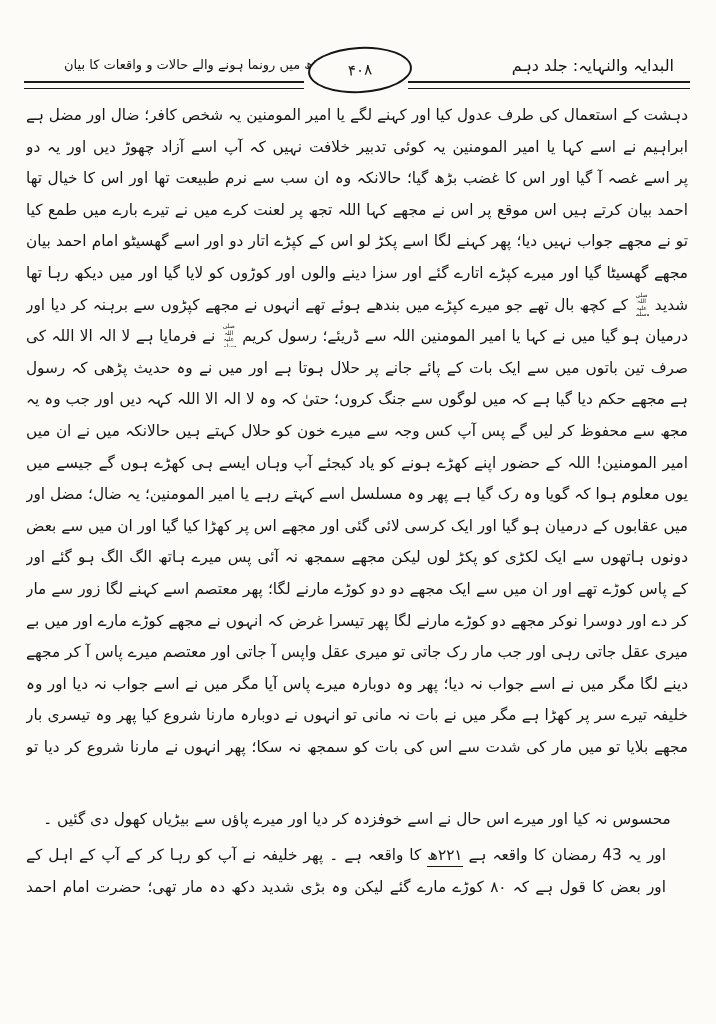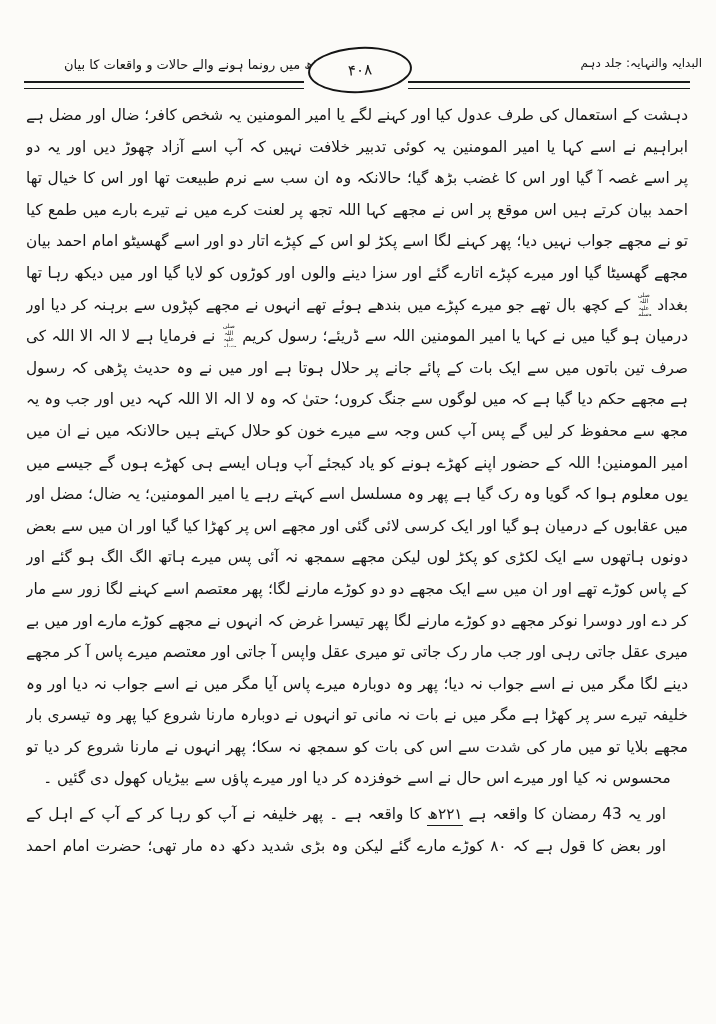--- a/index.html
+++ b/index.html
@@ -9,22 +9,22 @@
     margin:0 auto;
     background:#fcfbf8;
     font-family:"DejaVu Sans", sans-serif;
     color:#161616;
     direction:rtl;
     overflow:hidden;
     box-shadow:0 0 4px rgba(0,0,0,.25);
   }
   
   .hdr-right{
-    position:absolute;top:56px;right:14px;
-    font-size:12px;letter-spacing:.2px;white-space:nowrap;
+    position:absolute;top:56px;right:42px;
+    font-size:16px;letter-spacing:.2px;white-space:nowrap;
   }
   .hdr-left{
     position:absolute;top:57px;left:28px;
     font-size:13px;white-space:nowrap;margin-left:36px;
   }
   .rule{
     position:absolute;height:5px;
     border-top:2px solid #1a1a1a;
     border-bottom:1.5px solid #1a1a1a;
   }
@@ -44,21 +44,21 @@
     position:absolute;top:100px;right:28px;left:26px;
   }
   .line{
     height:31.6px;line-height:31.6px;
     font-size:15.3px;
     overflow:hidden;
     text-align:justify;
     text-align-last:justify;
     white-space:normal;
   }
-  .line.center{text-align:center;text-align-last:center;}
+  .line.center{text-align:center;text-align-last:center;margin-top:41px;}
   .line.indent{text-indent:22px;}
   .para2{margin-top:4px;}
   .u-year{border-bottom:1.5px solid #1a1a1a;padding-bottom:2px;}
   .saw{
     display:inline-block;width:16px;max-height:24px;overflow:hidden;
     font-size:6px;line-height:6.5px;text-align:center;
     vertical-align:-6px;white-space:normal;
   }
 </style>
 </head>
@@ -76,21 +76,21 @@
 
   <div class="body-text">
 
     <div class="line">دہشت کے استعمال کی طرف عدول کیا اور کہنے لگے یا امیر المومنین یہ شخص کافر؛ ضال اور مضل ہے اور بغداد کے نائب اسحاق بن</div>
     <div class="line">ابراہیم نے اسے کہا یا امیر المومنین یہ کوئی تدبیر خلافت نہیں کہ آپ اسے آزاد چھوڑ دیں اور یہ دو خلیفوں پر غالب آ جائے ۔ اس موقع</div>
     <div class="line">پر اسے غصہ آ گیا اور اس کا غضب بڑھ گیا؛ حالانکہ وہ ان سب سے نرم طبیعت تھا اور اس کا خیال تھا کہ یہ کسی دلیل پر قائم ہیں؛ امام</div>
     <div class="line">احمد بیان کرتے ہیں اس موقع پر اس نے مجھے کہا اللہ تجھ پر لعنت کرے میں نے تیرے بارے میں طمع کیا کہ تو مجھے جواب دے لیکن</div>
     <div class="line">تو نے مجھے جواب نہیں دیا؛ پھر کہنے لگا اسے پکڑ لو اس کے کپڑے اتار دو اور اسے گھسیٹو امام احمد بیان کرتے ہیں مجھے پکڑ لیا گیا اور</div>
     <div class="line">مجھے گھسیٹا گیا اور میرے کپڑے اتارے گئے اور سزا دینے والوں اور کوڑوں کو لایا گیا اور میں دیکھ رہا تھا اور میرے پاس رسول</div>
 
-    <div class="line"><span>بغداد </span><span class="saw">صلی اللہ علیہ وسلم</span><span> کے کچھ بال تھے جو میرے کپڑے میں بندھے ہوئے تھے انہوں نے مجھے کپڑوں سے برہنہ کر دیا اور میں عقابوں کے</span></div>
+    <div class="line"><span>شدید </span><span class="saw">صلی اللہ علیہ وسلم</span><span> کے کچھ بال تھے جو میرے کپڑے میں بندھے ہوئے تھے انہوں نے مجھے کپڑوں سے برہنہ کر دیا اور میں عقابوں کے</span></div>
     <div class="line"><span>درمیان ہو گیا میں نے کہا یا امیر المومنین اللہ سے ڈریئے؛ رسول کریم </span><span class="saw">صلی اللہ علیہ وسلم</span><span> نے فرمایا ہے لا الہ الا اللہ کی شہادت دینے والے کا خون</span></div>
     <div class="line"><span>صرف تین باتوں میں سے ایک بات کے پائے جانے پر حلال ہوتا ہے اور میں نے وہ حدیث پڑھی کہ رسول کریم </span></div>
 
     <div class="line">ہے مجھے حکم دیا گیا ہے کہ میں لوگوں سے جنگ کروں؛ حتیٰ کہ وہ لا الہ الا اللہ کہہ دیں اور جب وہ یہ کہہ دیں تو وہ اپنے خون اور اموال</div>
     <div class="line">مجھ سے محفوظ کر لیں گے پس آپ کس وجہ سے میرے خون کو حلال کہتے ہیں حالانکہ میں نے ان میں سے کوئی کام نہیں کیا ۔ اے</div>
     <div class="line">امیر المومنین! اللہ کے حضور اپنے کھڑے ہونے کو یاد کیجئے آپ وہاں ایسے ہی کھڑے ہوں گے جیسے میں آپ کے سامنے کھڑا ہوں؛</div>
     <div class="line">یوں معلوم ہوا کہ گویا وہ رک گیا ہے پھر وہ مسلسل اسے کہتے رہے یا امیر المومنین؛ یہ ضال؛ مضل اور کافر ہے ۔ اس نے مجھے حکم دیا تو</div>
     <div class="line">میں عقابوں کے درمیان ہو گیا اور ایک کرسی لائی گئی اور مجھے اس پر کھڑا کیا گیا اور ان میں سے بعض نے مجھے حکم دیا کہ میں</div>
     <div class="line">دونوں ہاتھوں سے ایک لکڑی کو پکڑ لوں لیکن مجھے سمجھ نہ آئی پس میرے ہاتھ الگ الگ ہو گئے اور مارنے والوں کو لایا گیا اور ان</div>
     <div class="line">کے پاس کوڑے تھے اور ان میں سے ایک مجھے دو دو کوڑے مارنے لگا؛ پھر معتصم اسے کہنے لگا زور سے مار اللہ تیرے ہاتھوں کو قطع</div>

